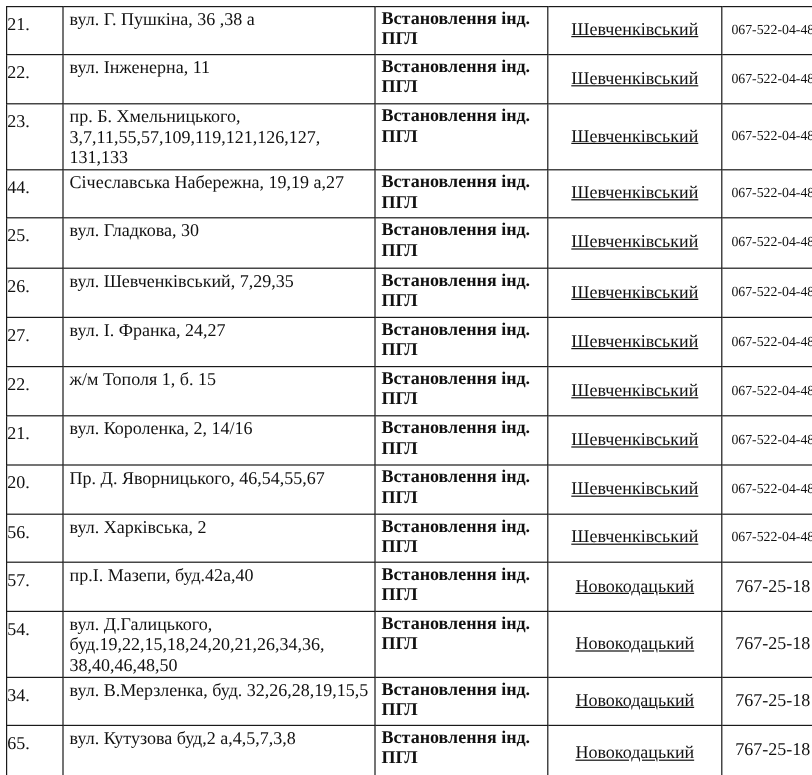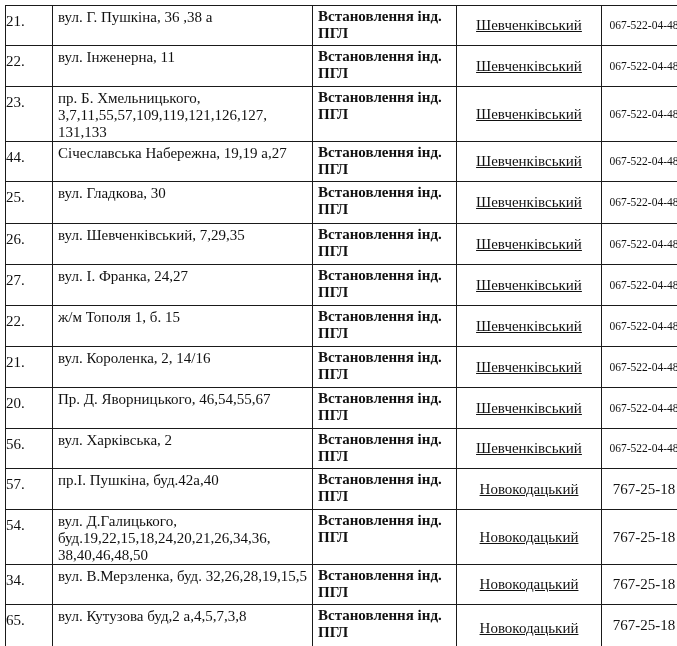--- a/index.html
+++ b/index.html
@@ -165,21 +165,21 @@
   <tr style="height: 40px;">
     <td class="col-num"><span>56.</span></td>
     <td class="col-addr"><span>вул. Харківська, 2</span></td>
     <td class="col-work"><span>Встановлення інд. ПГЛ</span></td>
     <td class="col-district"><span>Шевченківський</span></td>
     <td class="col-phone small"><span>067-522-04-48</span></td>
   </tr>
 
   <tr style="height: 41px;">
     <td class="col-num"><span>57.</span></td>
-    <td class="col-addr pad-top-lg"><span>пр.І. Пушкіна, буд.42а,40</span></td>
+    <td class="col-addr pad-top-lg"><span>пр.І. Мазепи, буд.42а,40</span></td>
     <td class="col-work"><span>Встановлення інд. ПГЛ</span></td>
     <td class="col-district"><span>Новокодацький</span></td>
     <td class="col-phone large"><span>767-25-18</span></td>
   </tr>
 
   <tr style="height: 55px;">
     <td class="col-num"><span>54.</span></td>
     <td class="col-addr"><span>вул. Д.Галицького, буд.19,22,15,18,24,20,21,26,34,36, 38,40,46,48,50</span></td>
     <td class="col-work"><span>Встановлення інд. ПГЛ</span></td>
     <td class="col-district"><span>Новокодацький</span></td>

